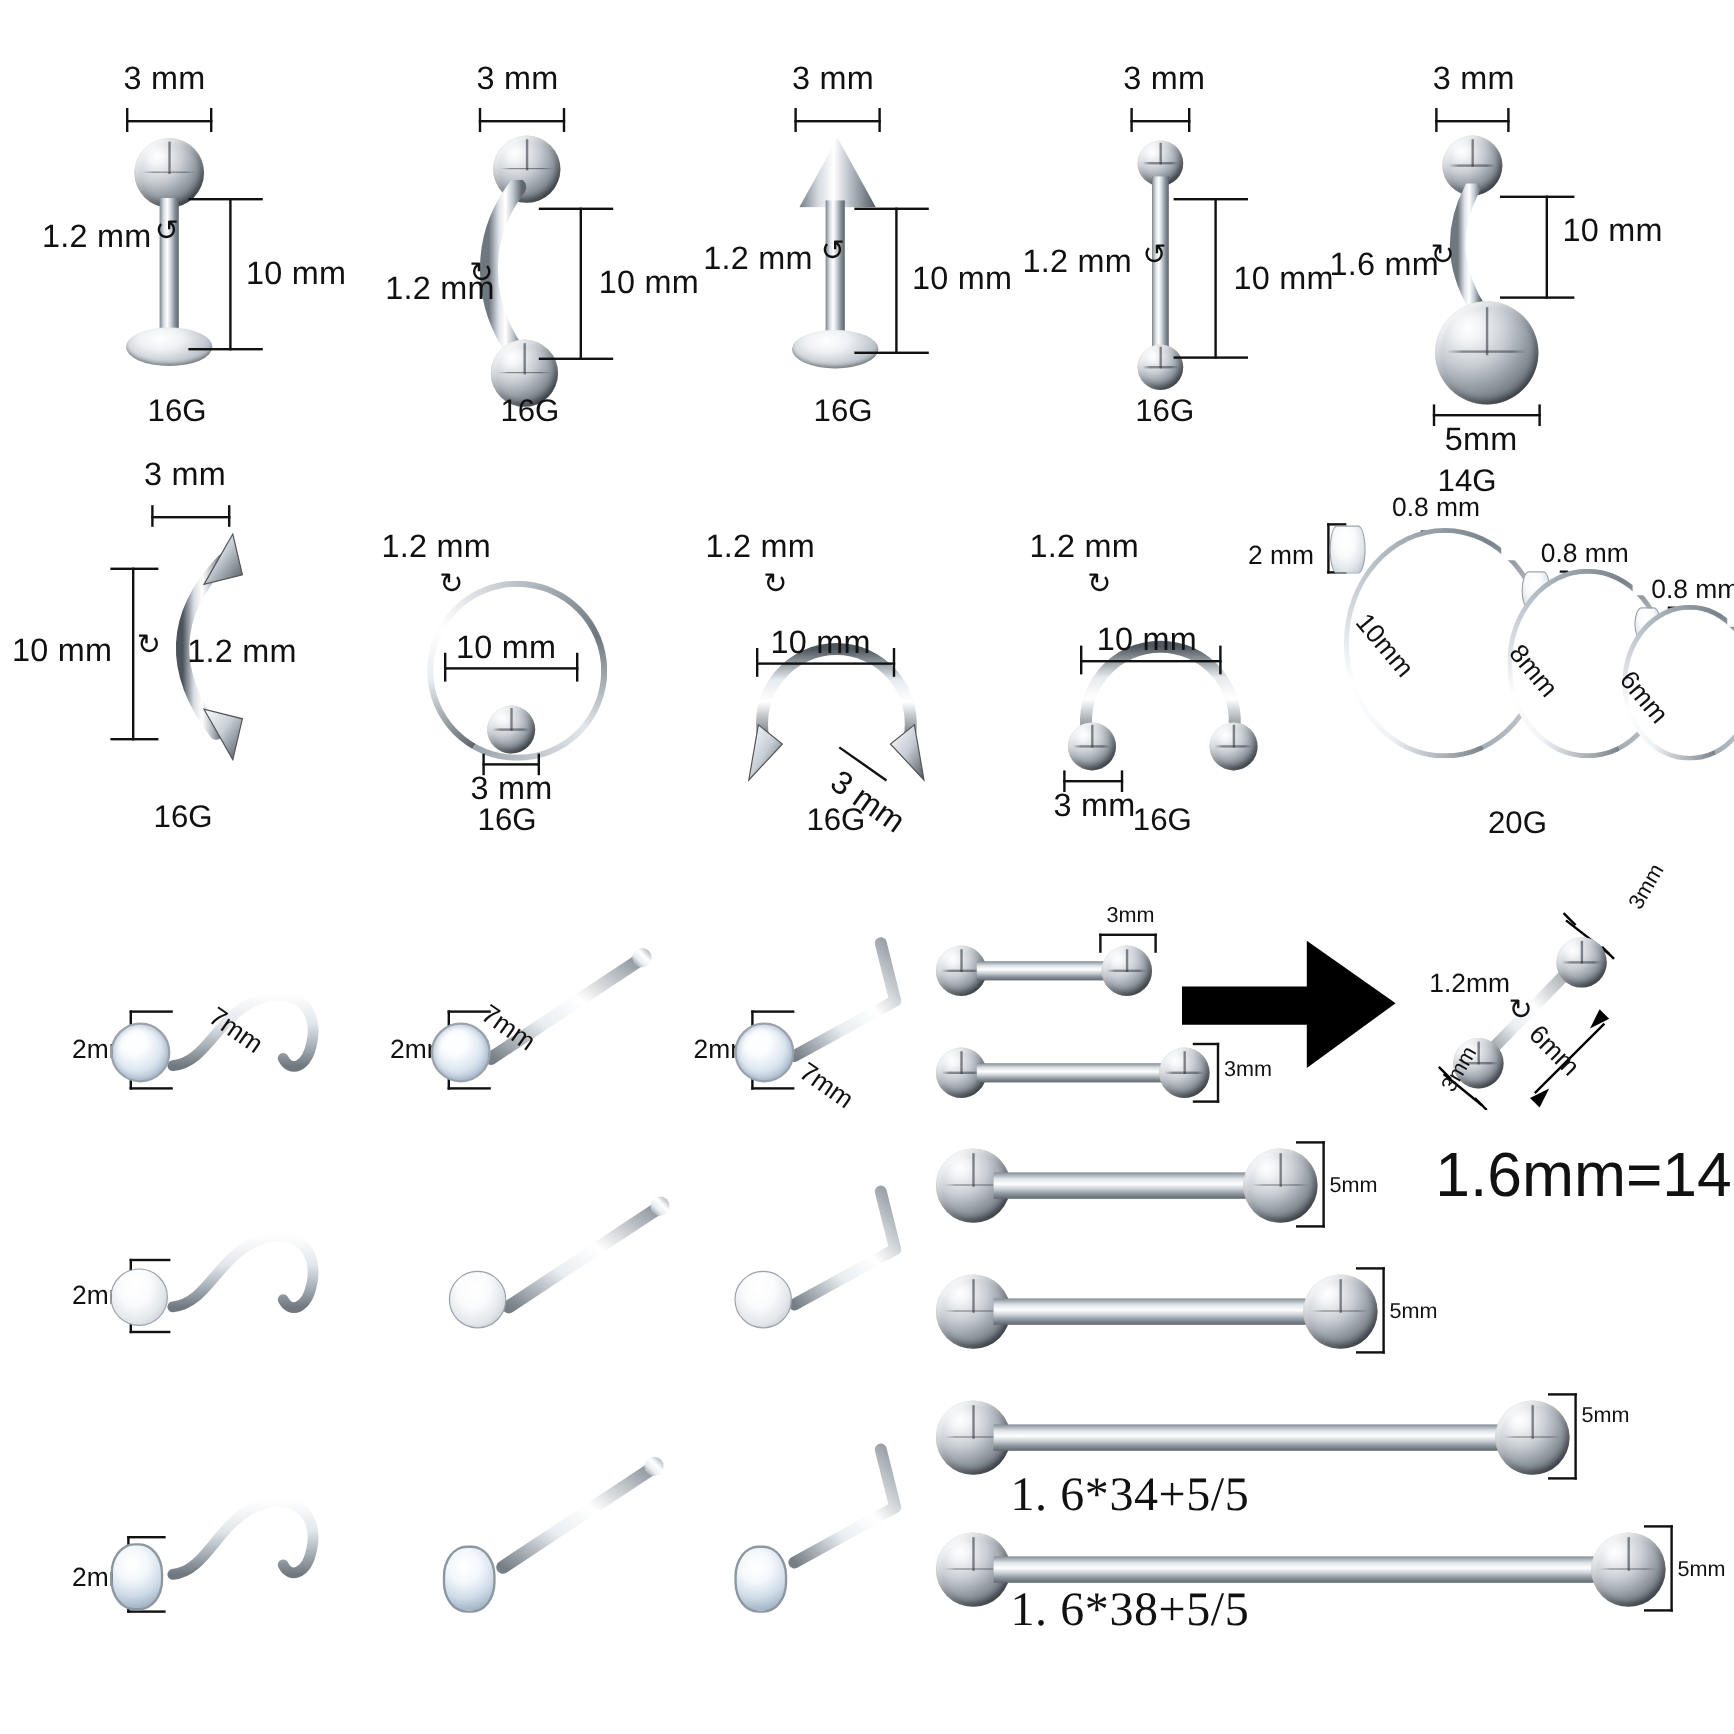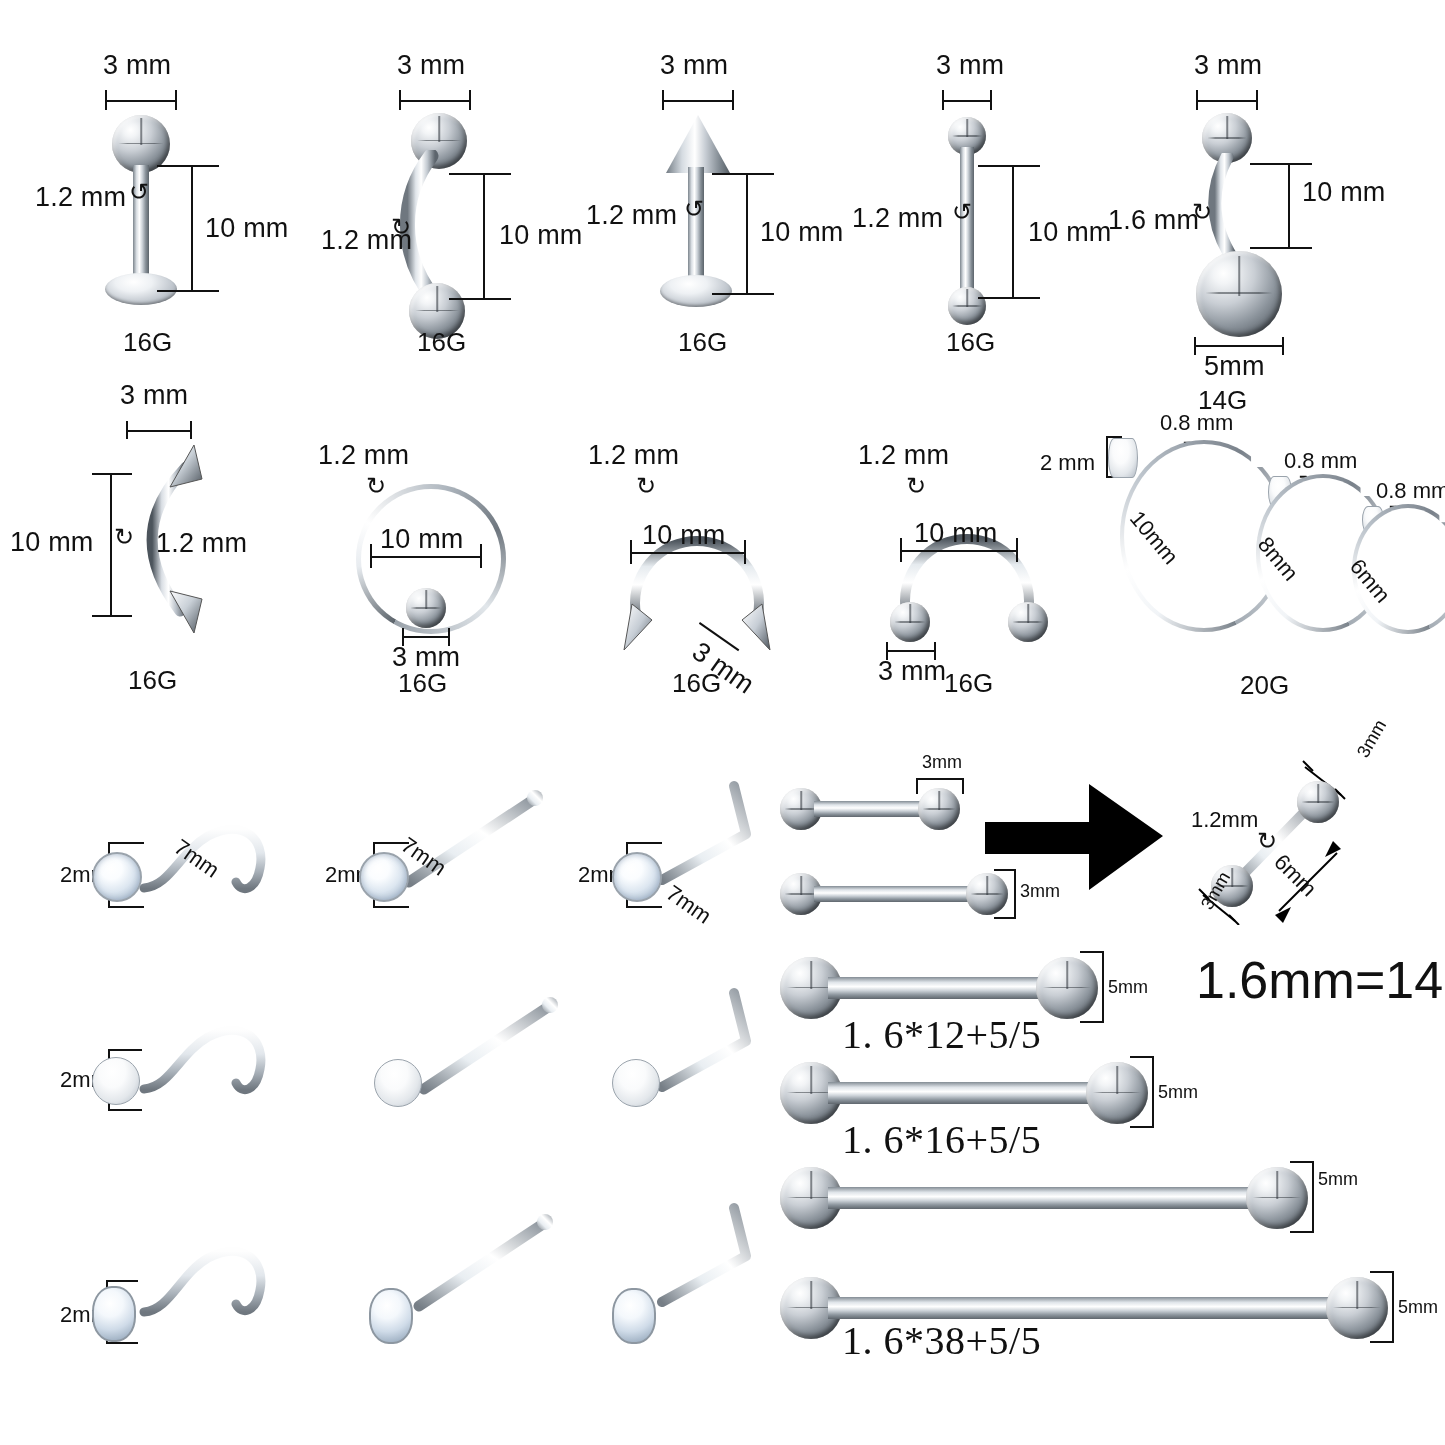--- a/index.html
+++ b/index.html
@@ -522,42 +522,41 @@
   </div>
 
   <div class="item" style="left:780px;top:945px;width:320px;height:100px;">
     <div class="ball" style="left:0px;top:12px;width:62px;height:62px;"></div>
     <div class="barh" style="left:48px;top:32px;width:220px;height:22px;"></div>
     <div class="ball" style="left:256px;top:12px;width:62px;height:62px;"></div>
     <div class="lbl lbl-dim-xs" style="left:328px;top:32px;">5mm</div>
     <div class="dimline" style="left:322px;top:6px;width:2px;height:72px;"></div>
     <div class="tickh" style="left:300px;top:6px;width:24px;"></div>
     <div class="tickh" style="left:300px;top:76px;width:24px;"></div>
-    <div class="lbl lbl-serif" style="left:62px;top:66px;">1. 6*12+5/5</div>
   </div>
 
   <div class="item" style="left:780px;top:1050px;width:380px;height:100px;">
     <div class="ball" style="left:0px;top:12px;width:62px;height:62px;"></div>
     <div class="barh" style="left:48px;top:32px;width:270px;height:22px;"></div>
     <div class="ball" style="left:306px;top:12px;width:62px;height:62px;"></div>
     <div class="lbl lbl-dim-xs" style="left:378px;top:32px;">5mm</div>
     <div class="dimline" style="left:372px;top:6px;width:2px;height:72px;"></div>
     <div class="tickh" style="left:350px;top:6px;width:24px;"></div>
     <div class="tickh" style="left:350px;top:76px;width:24px;"></div>
-    <div class="lbl lbl-serif" style="left:62px;top:66px;">1. 6*16+5/5</div>
   </div>
 
   <div class="item" style="left:780px;top:1155px;width:540px;height:100px;">
     <div class="ball" style="left:0px;top:12px;width:62px;height:62px;"></div>
     <div class="barh" style="left:48px;top:32px;width:430px;height:22px;"></div>
     <div class="ball" style="left:466px;top:12px;width:62px;height:62px;"></div>
     <div class="lbl lbl-dim-xs" style="left:538px;top:14px;">5mm</div>
     <div class="dimline" style="left:532px;top:6px;width:2px;height:72px;"></div>
     <div class="tickh" style="left:510px;top:6px;width:24px;"></div>
     <div class="tickh" style="left:510px;top:76px;width:24px;"></div>
+    <div class="lbl lbl-serif" style="left:62px;top:66px;">1. 6*34+5/5</div>
   </div>
 
   <div class="item" style="left:780px;top:1265px;width:620px;height:100px;">
     <div class="ball" style="left:0px;top:12px;width:62px;height:62px;"></div>
     <div class="barh" style="left:48px;top:32px;width:510px;height:22px;"></div>
     <div class="ball" style="left:546px;top:12px;width:62px;height:62px;"></div>
     <div class="lbl lbl-dim-xs" style="left:618px;top:32px;">5mm</div>
     <div class="dimline" style="left:612px;top:6px;width:2px;height:72px;"></div>
     <div class="tickh" style="left:590px;top:6px;width:24px;"></div>
     <div class="tickh" style="left:590px;top:76px;width:24px;"></div>

